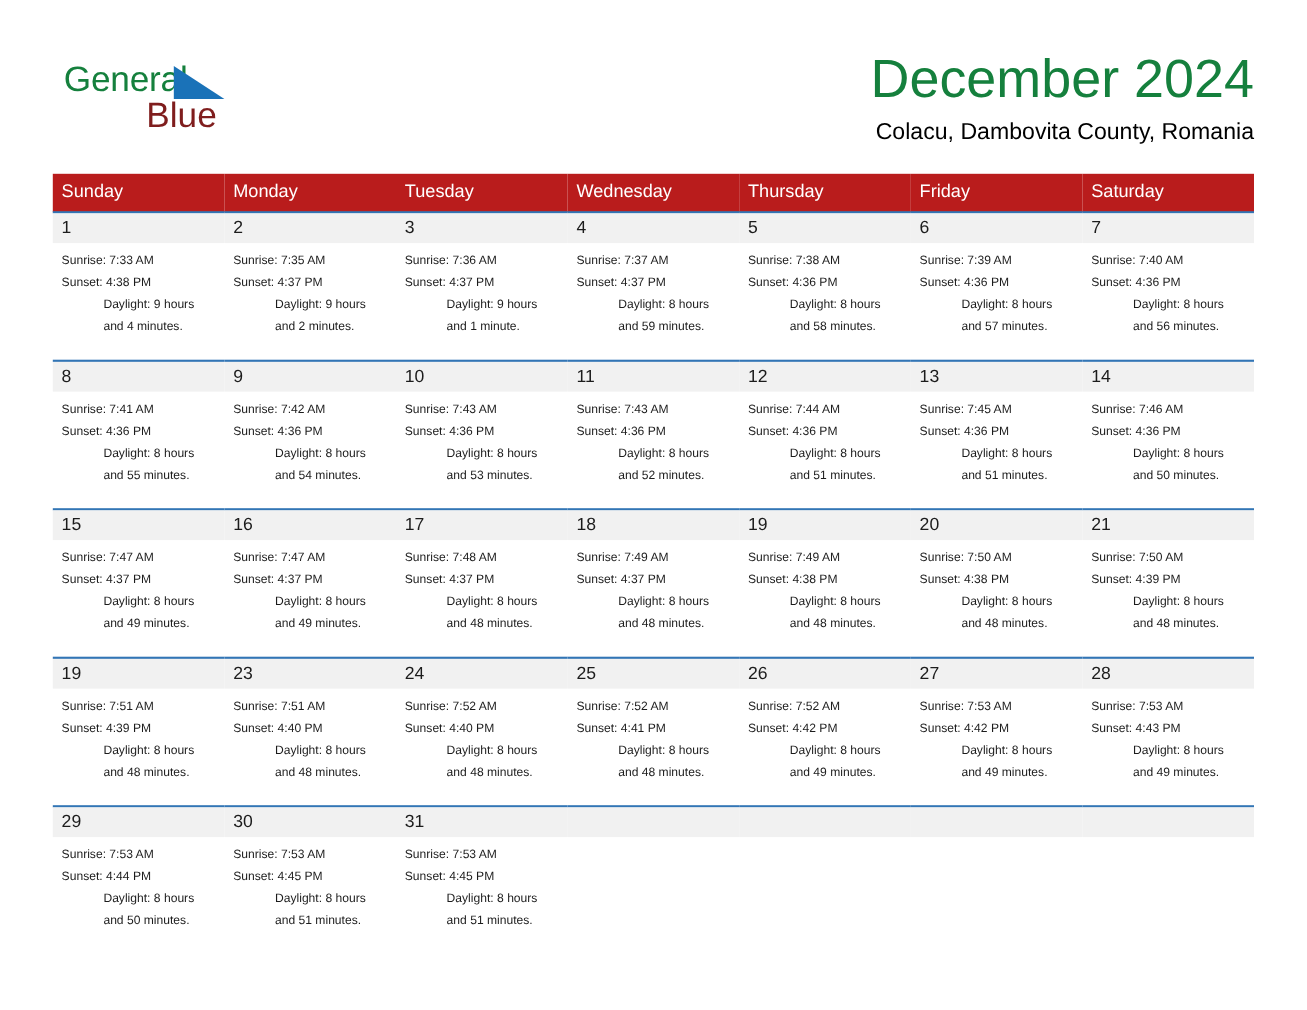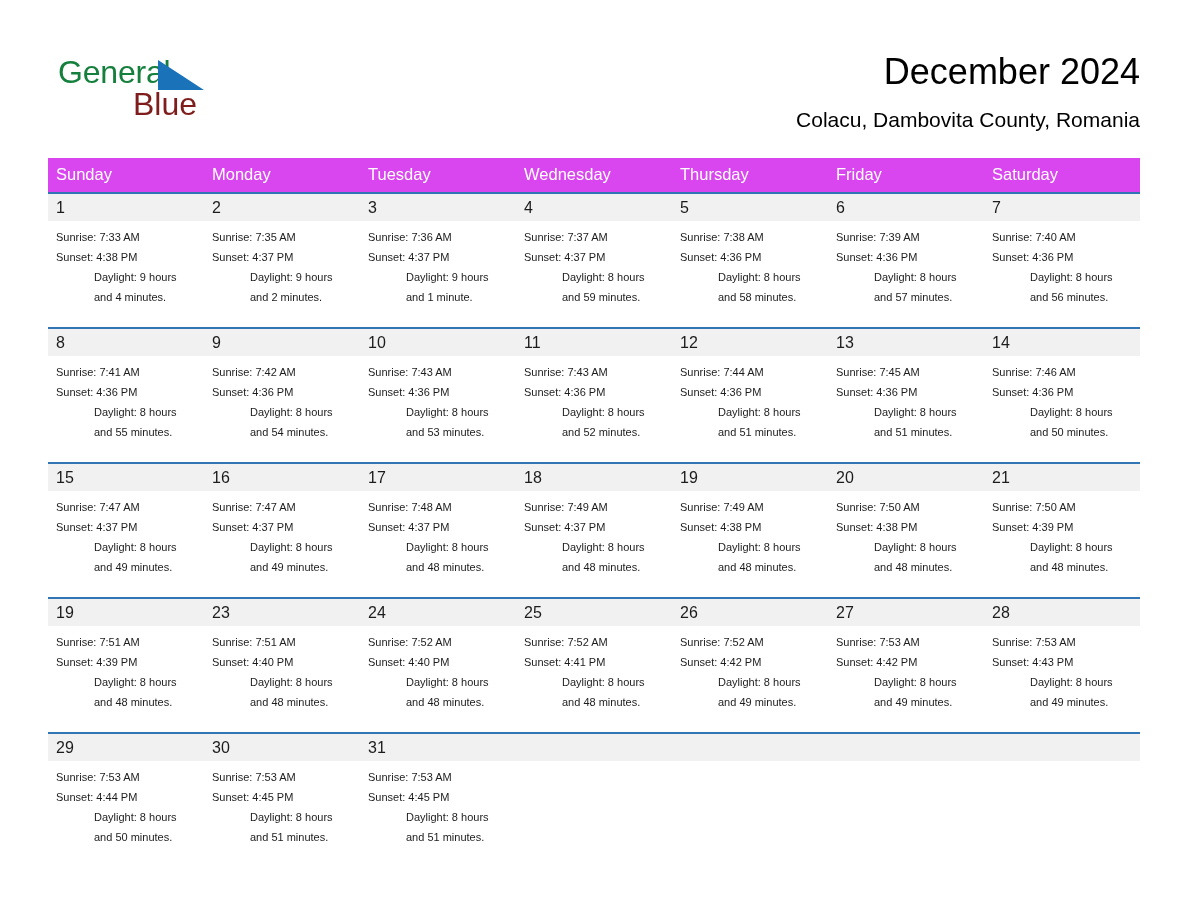--- a/index.html
+++ b/index.html
@@ -63,45 +63,45 @@
     line-height: 36px;
   }
 
   .title-block {
     position: absolute;
     right: 0;
     top: 0;
     text-align: right;
   }
   .cal-title {
-    font-size: 36px;
+    font-size: 49px;
     line-height: 56px;
     font-weight: normal;
-    color: #000000;
+    color: #15803d;
     white-space: nowrap;
   }
   .cal-subtitle {
     font-size: 21px;
     line-height: 32px;
     color: #000000;
     white-space: nowrap;
     margin-top: 4px;
   }
 
   
   .calendar {
     position: absolute;
     left: 48px;
     top: 158px;
     width: 1092px;
     border-collapse: collapse;
     table-layout: fixed;
   }
   .calendar th {
-    background: #d946ef;
+    background: #b91c1c;
     color: #ffffff;
     font-size: 16.5px;
     font-weight: normal;
     text-align: left;
     padding: 7px 0 8px 8px;
     height: 18px;
     vertical-align: middle;
   }
   .calendar td {
     vertical-align: top;

